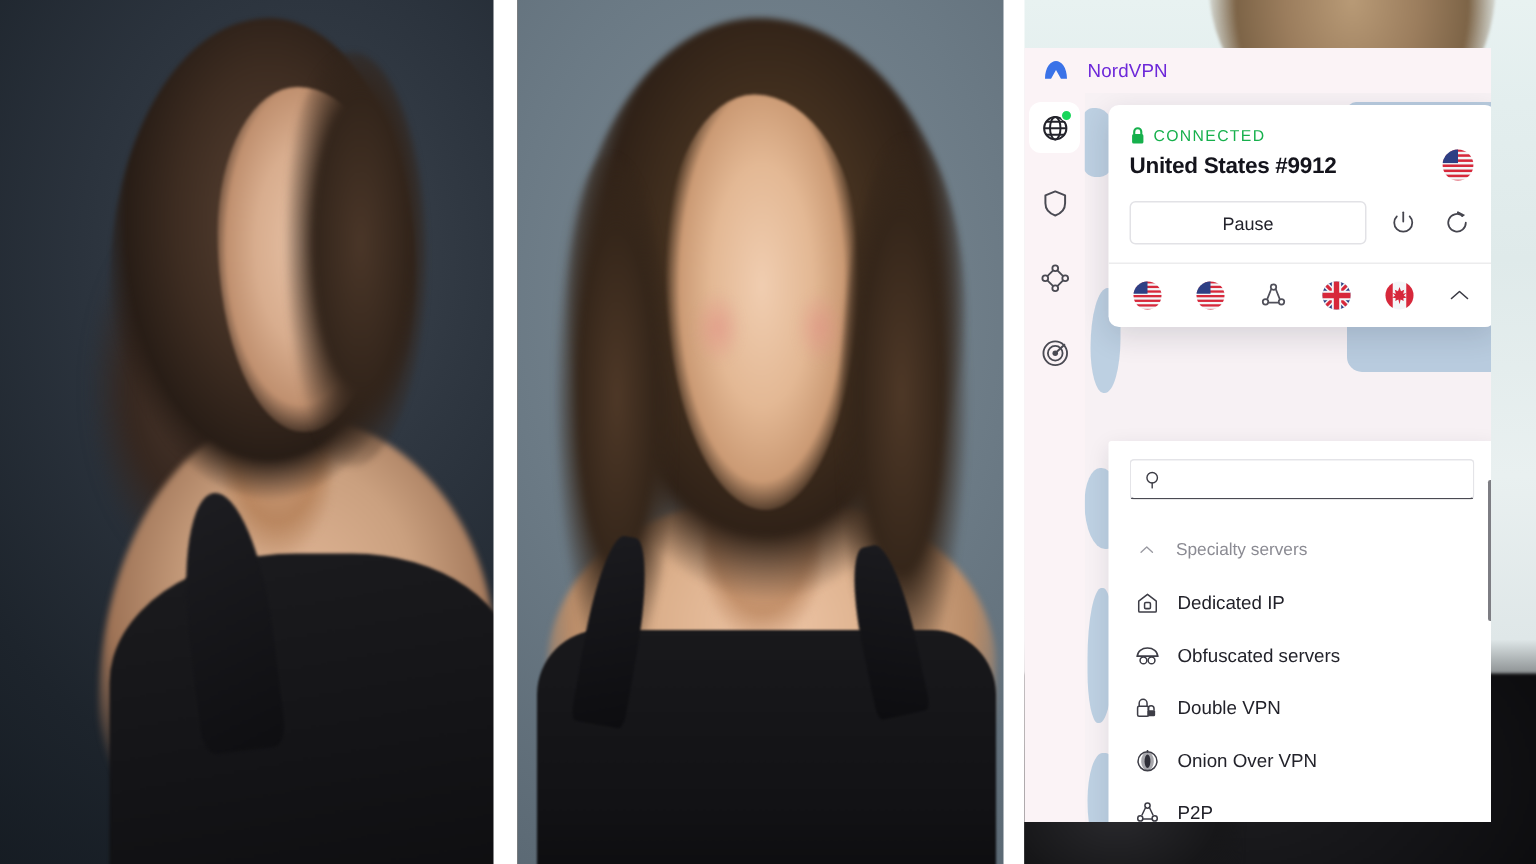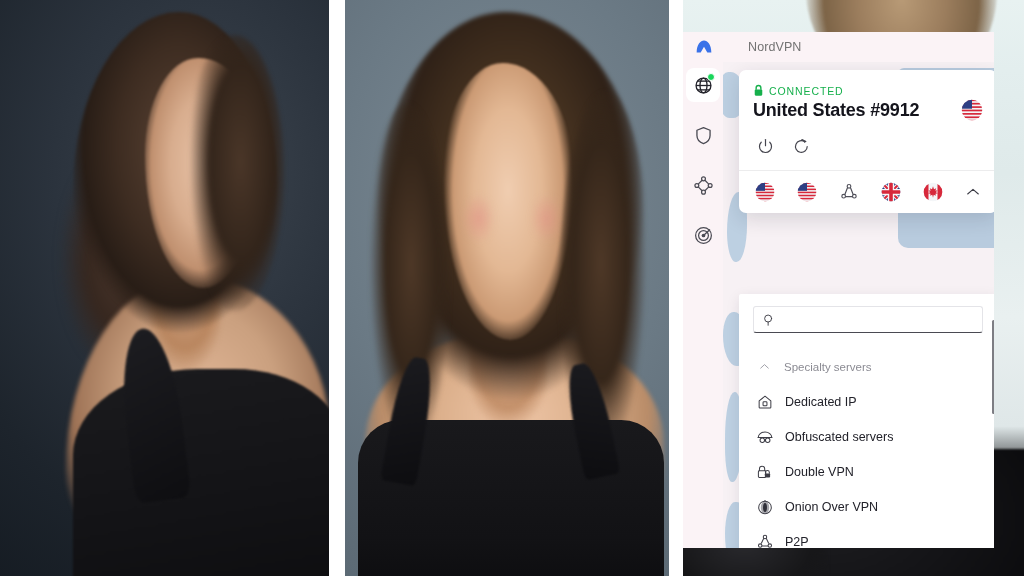--- a/index.html
+++ b/index.html
@@ -100,21 +100,21 @@
       background:radial-gradient(60% 90% at 42% 40%, #1d1d20 0%, #141417 50%, #0a0a0c 100%); filter:blur(1px); }
   .rb-shoulder { position:absolute; left:-6%; top:86%; width:48%; height:20%;
       background:radial-gradient(60% 60% at 50% 40%, #2a2a2e 0%, #171719 70%, rgba(10,10,12,0) 100%); filter:blur(2px); }
 
   
   .nord-win { position:absolute; left:683px; top:32px; width:311px; height:516px;
       background:#fbf3f6; overflow:hidden; }
 
   .nord-titlebar { height:30px; display:flex; align-items:center; gap:10px; padding-left:10px; background:#fbf3f6; }
   .nord-logo { width:22px; height:22px; display:block; }
-  .nord-title { font-size:12.5px; color:#737373; letter-spacing:.1px;margin-left:23px; }
+  .nord-title { font-size:12.5px; color:#6d28d9; letter-spacing:.1px; }
 
   .nord-body { position:relative; height:486px; display:flex; }
 
   
   .nord-side { width:40px; background:#fbf3f6; padding-top:6px;
       display:flex; flex-direction:column; align-items:center; gap:16px; position:relative; z-index:4; }
   .side-btn { width:34px; height:34px; border-radius:8px; display:flex; align-items:center; justify-content:center;
       position:relative; cursor:pointer; }
   .side-btn.active { background:#ffffff; }
   .side-btn.active::before { content:""; position:absolute; left:-6px; top:7px; width:3px; height:20px;
@@ -137,21 +137,21 @@
 
   
   .card { position:absolute; left:16px; top:8px; width:258px; background:#ffffff;
       border-radius:7px; box-shadow:0 6px 20px rgba(20,30,50,.14); overflow:hidden; }
 
   .card-top { padding:14px 14px 12px 14px; position:relative; }
   .conn-row { display:flex; align-items:center; gap:5px; }
   .lock-ico { display:block; }
   .conn-text { color:#16b04c; font-size:10.5px; font-weight:normal; letter-spacing:.9px; }
   .srv-row { display:flex; align-items:center; justify-content:space-between; margin-top:2px; }
-  .srv-name { font-size:18px; font-weight:bold; color:#14141c; letter-spacing:-.2px; }
+  .srv-name { font-size:15px; font-weight:bold; color:#14141c; letter-spacing:-.2px; }
   .flag { width:22px; height:22px; border-radius:50%; overflow:hidden; display:block; flex:none; }
 
   .btn-row { display:flex; align-items:center; gap:12px; margin-top:13px; }
   .pause-btn { flex:1; height:29px; border:1px solid #e2e2e6; border-radius:4px; background:#fff;
       display:flex; align-items:center; justify-content:center; font-size:12px; color:#22222b; cursor:pointer; }
   .icon-btn { width:24px; height:24px; display:flex; align-items:center; justify-content:center; cursor:pointer; }
 
   .divider { height:1px; background:#ececed; }
 
   .flags-row { display:flex; align-items:center; justify-content:space-between; padding:11px 16px; }
@@ -317,20 +317,23 @@
                     <rect y="15.3" width="24" height="1.85"></rect>
                     <rect y="19" width="24" height="1.85"></rect>
                     <rect y="22.7" width="24" height="1.3"></rect>
                   </g>
                   <rect x="0" y="0" width="12" height="10.6" fill="#2e3f84"></rect>
                 </g>
               </svg>
             </div>
 
             <div class="btn-row">
+              <div class="pause-btn">
+                <span>Pause</span>
+              </div>
               <div class="icon-btn">
                 <svg width="19" height="19" viewBox="0 0 24 24" fill="none" stroke="#45454e" stroke-width="1.5" stroke-linecap="round">
                   <path d="M6.6 6.6a7.6 7.6 0 1010.8 0"></path>
                   <line x1="12" y1="3.2" x2="12" y2="11"></line>
                 </svg>
               </div>
               <div class="icon-btn">
                 <svg width="19" height="19" viewBox="0 0 24 24" fill="none" stroke="#45454e" stroke-width="1.5" stroke-linecap="round">
                   <path d="M19.2 12a7.4 7.4 0 11-3.1-6"></path>
                   <path d="M12.6 3.3 L17 5.6 L16.1 6.3" stroke-width="1.7"></path>

